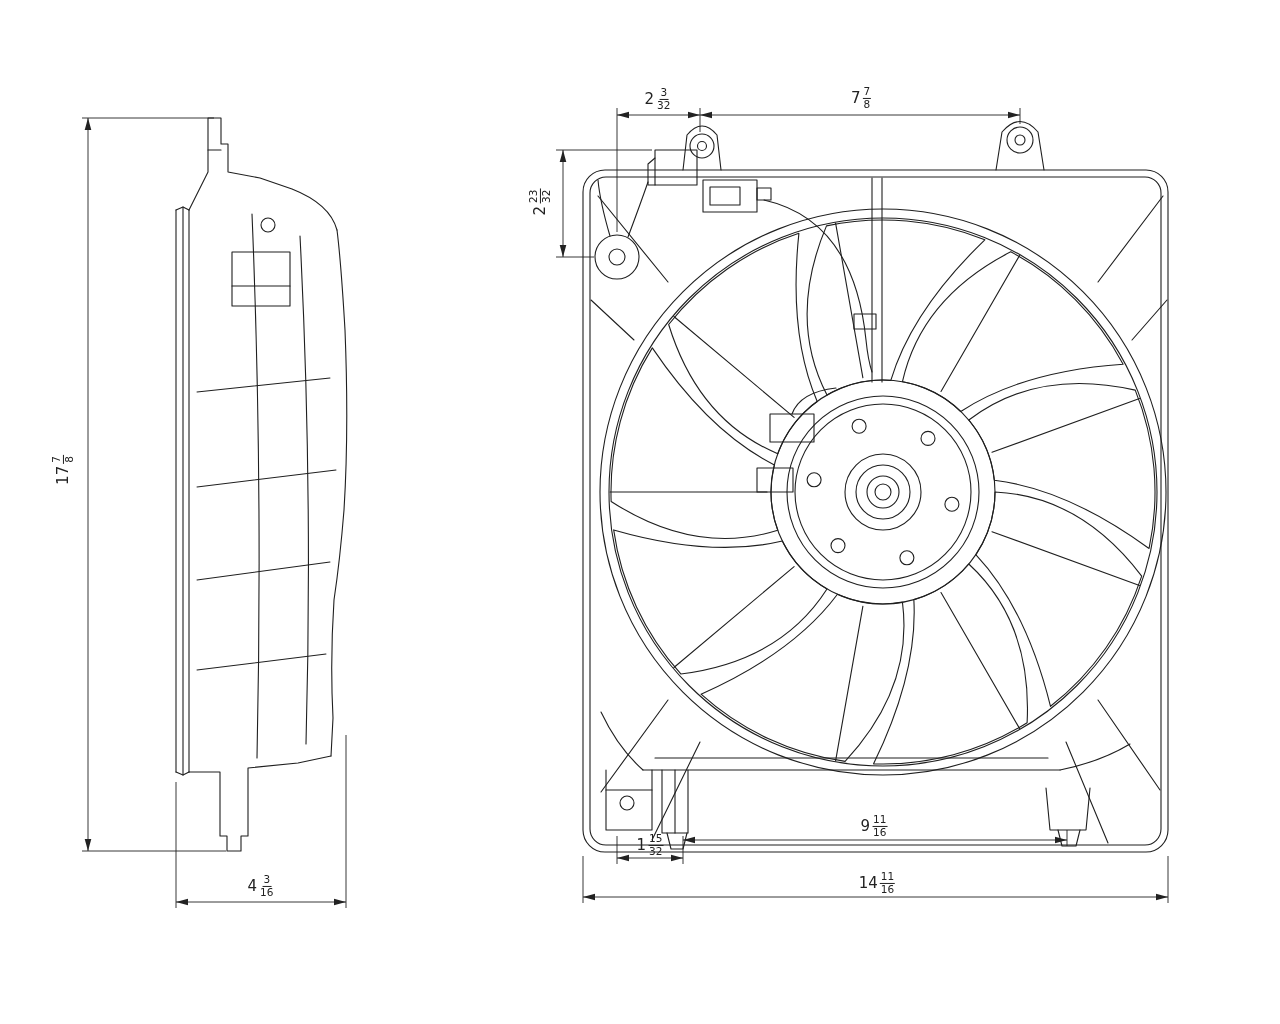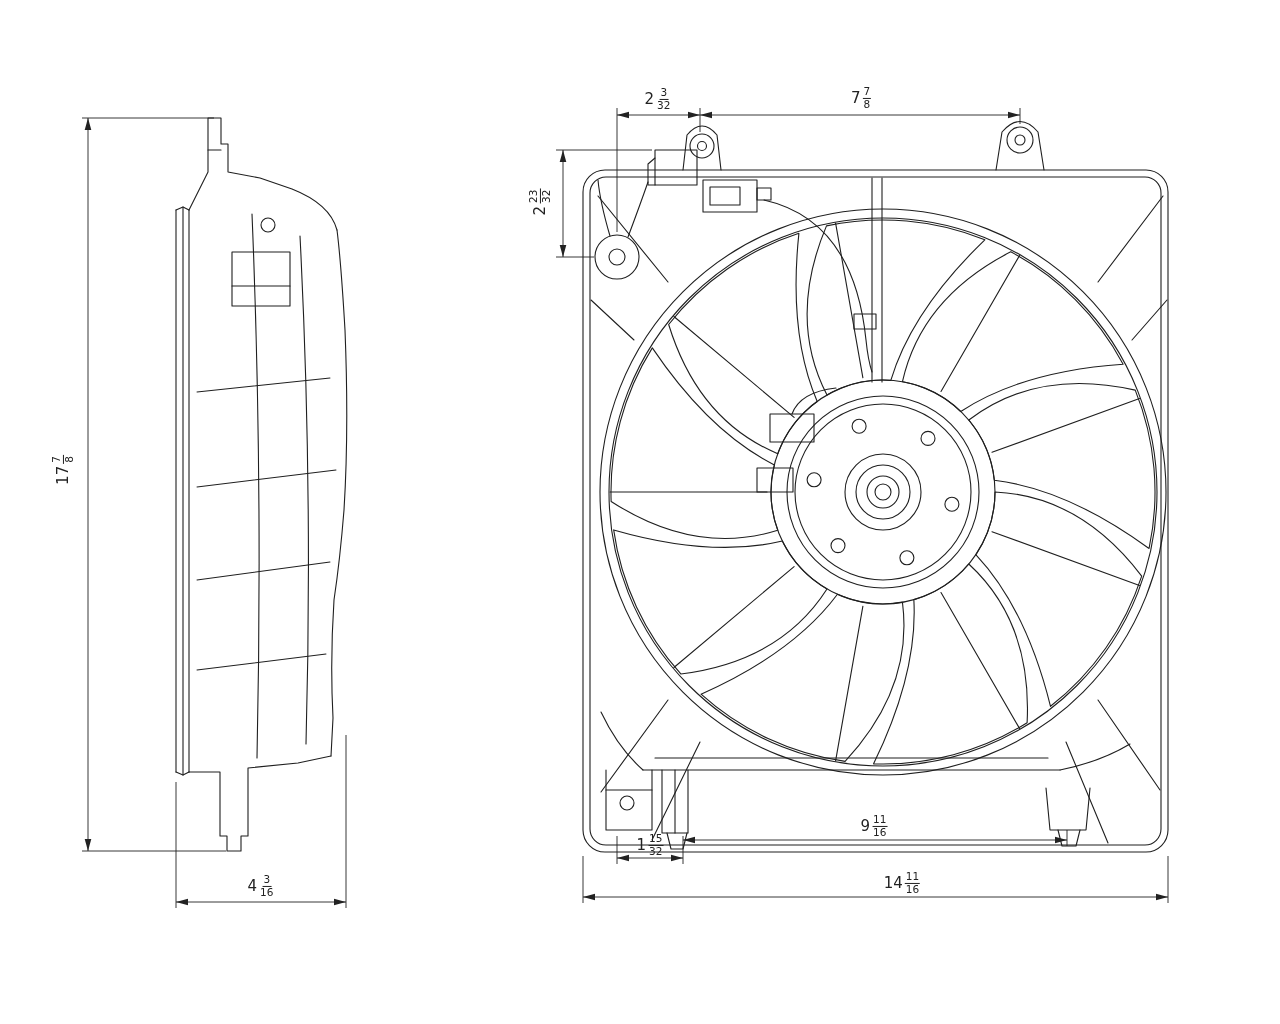--- a/index.html
+++ b/index.html
@@ -263,21 +263,21 @@
 </div>
 
 <div class="dim" style="left:874px;top:826px;">
   <span>9</span>
   <span class="frac">
     <span class="num">11</span>
     <span class="den">16</span>
   </span>
 </div>
 
-<div class="dim" style="left:877px;top:883px;margin-left:25px;">
+<div class="dim" style="left:877px;top:883px;">
   <span>14</span>
   <span class="frac">
     <span class="num">11</span>
     <span class="den">16</span>
   </span>
 </div>
 
 </div>
 
 </body></html>

